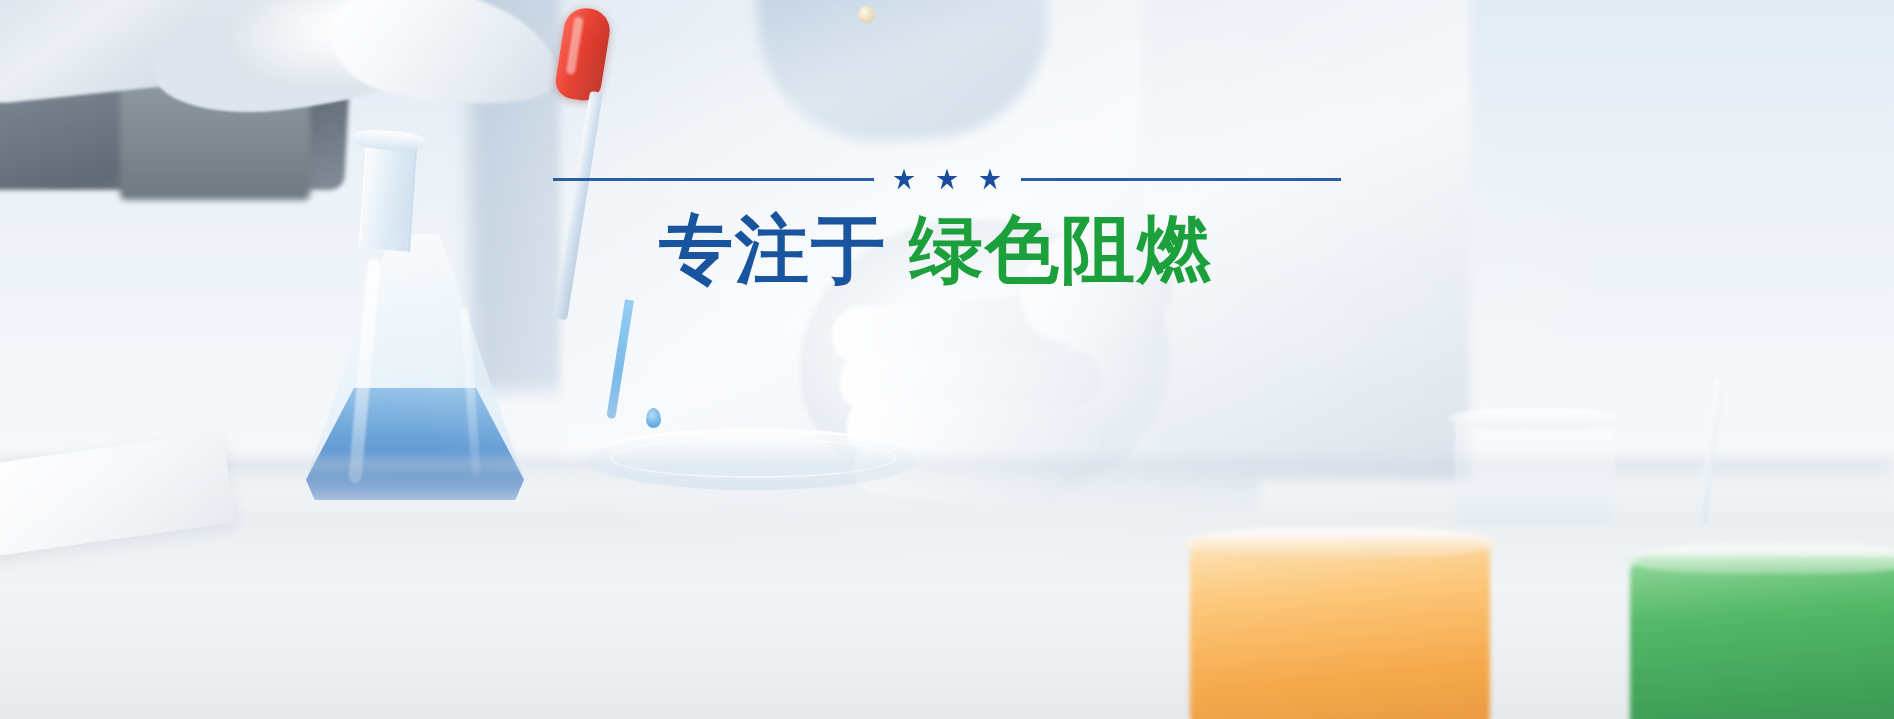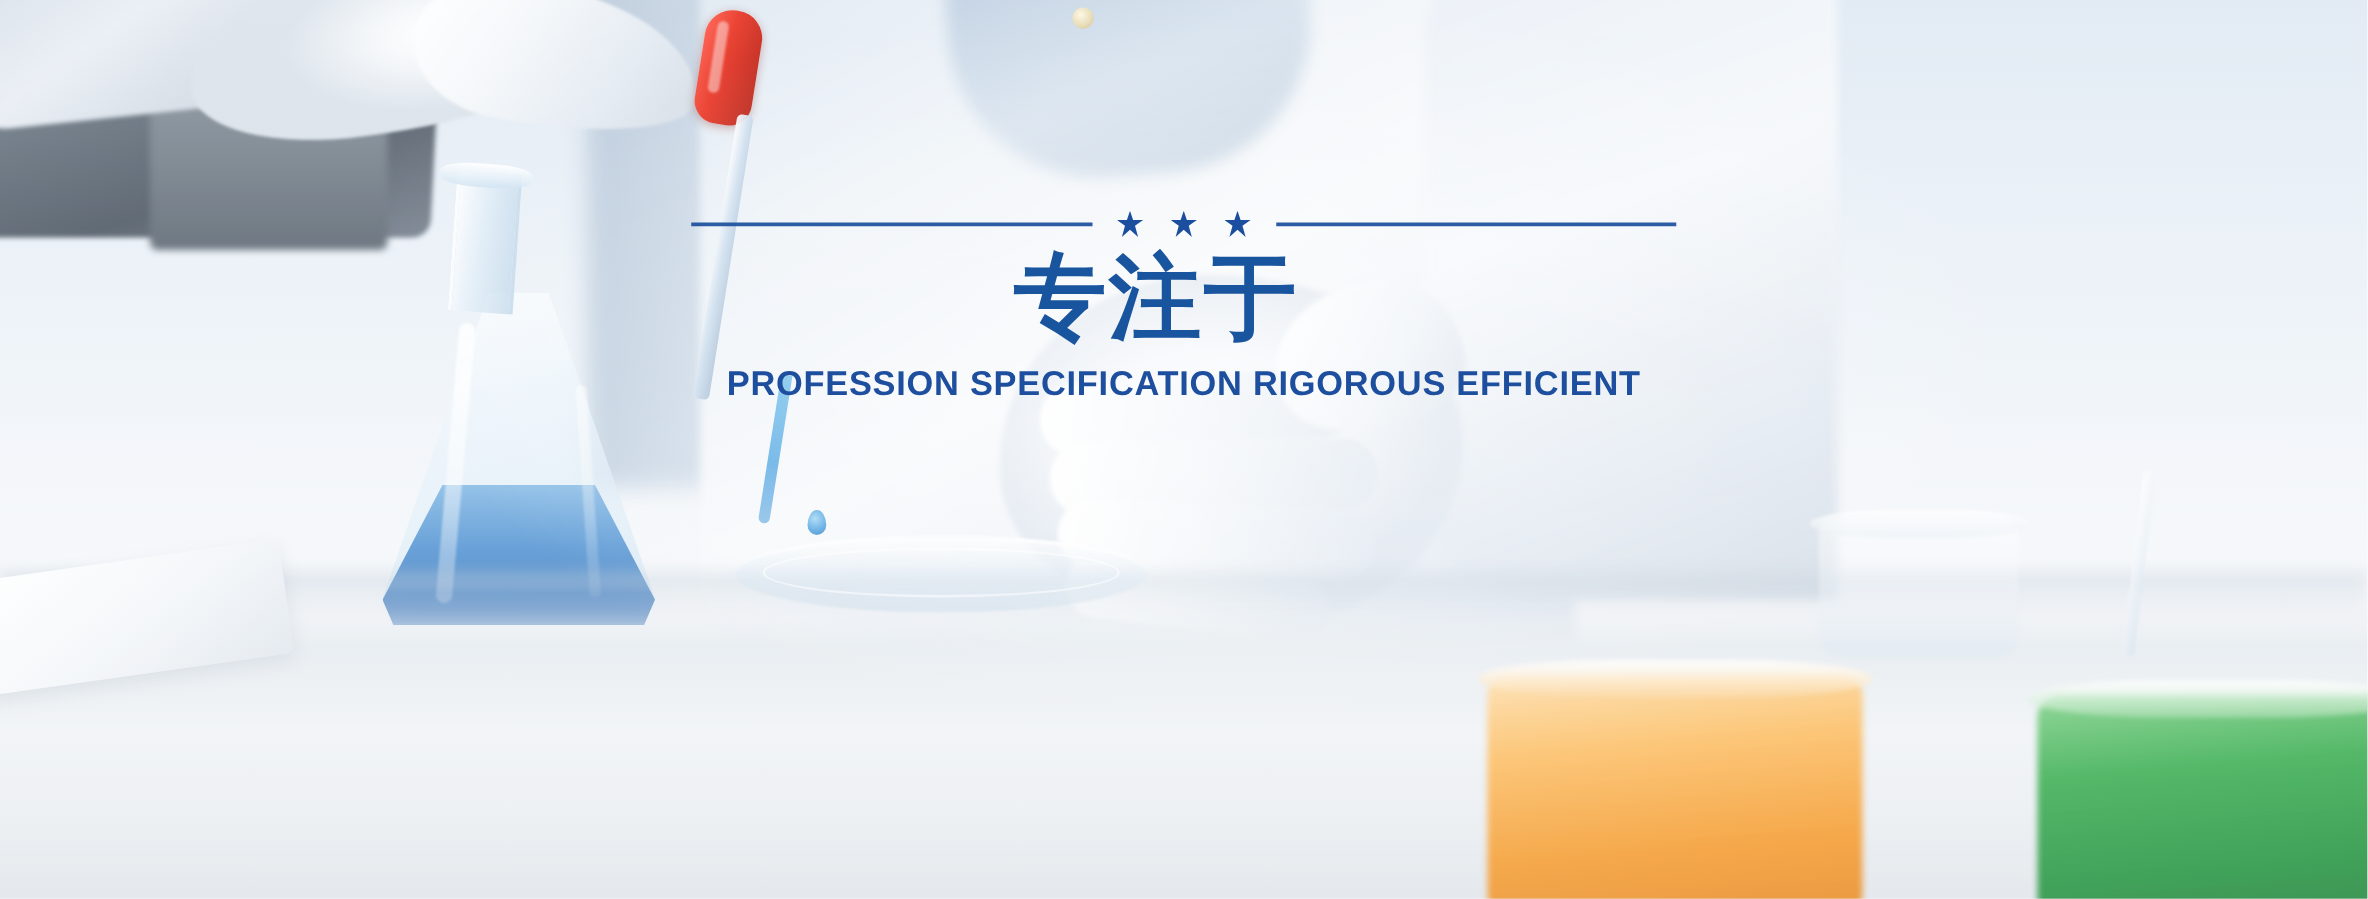--- a/index.html
+++ b/index.html
@@ -298,21 +298,21 @@
     clip-path:polygon(50% 0%, 61.8% 35.5%, 100% 35.5%, 69% 57.5%, 80.9% 100%, 50% 73%, 19.1% 100%, 31% 57.5%, 0% 35.5%, 38.2% 35.5%);
   }
 
   
   .headline {
     display:flex; align-items:baseline; justify-content:center;
     font-size:74px; line-height:1.02;
     font-weight:700;
     letter-spacing:2px;
     white-space:nowrap;
-    margin-top:4px;
+    margin-top:16px;
   }
   .headline .seg-blue  { color:#19549f; }
   .headline .seg-green { color:#1ba03b; }
   .headline .gap { display:inline-block; width:22px; }
 
   
   .subtitle {
     margin-top:16px;
     font-size:27.5px;
     font-weight:700;
@@ -401,20 +401,20 @@
         <span class="star"></span>
         <span class="star"></span>
         <span class="star"></span>
       </span>
       <span class="rule"></span>
     </div>
 
     <div class="headline">
       <span class="seg-blue">专注于</span>
       <span class="gap"></span>
+      <span class="seg-green">绿色阻燃</span>
       <span class="gap"></span>
     </div>
 
-    <div class="subtitle">PROFESSION SPECIFICATION RIGOROUS EFFICIENT</div>
 
 
   </div>
 </div>
 
 </body></html>

